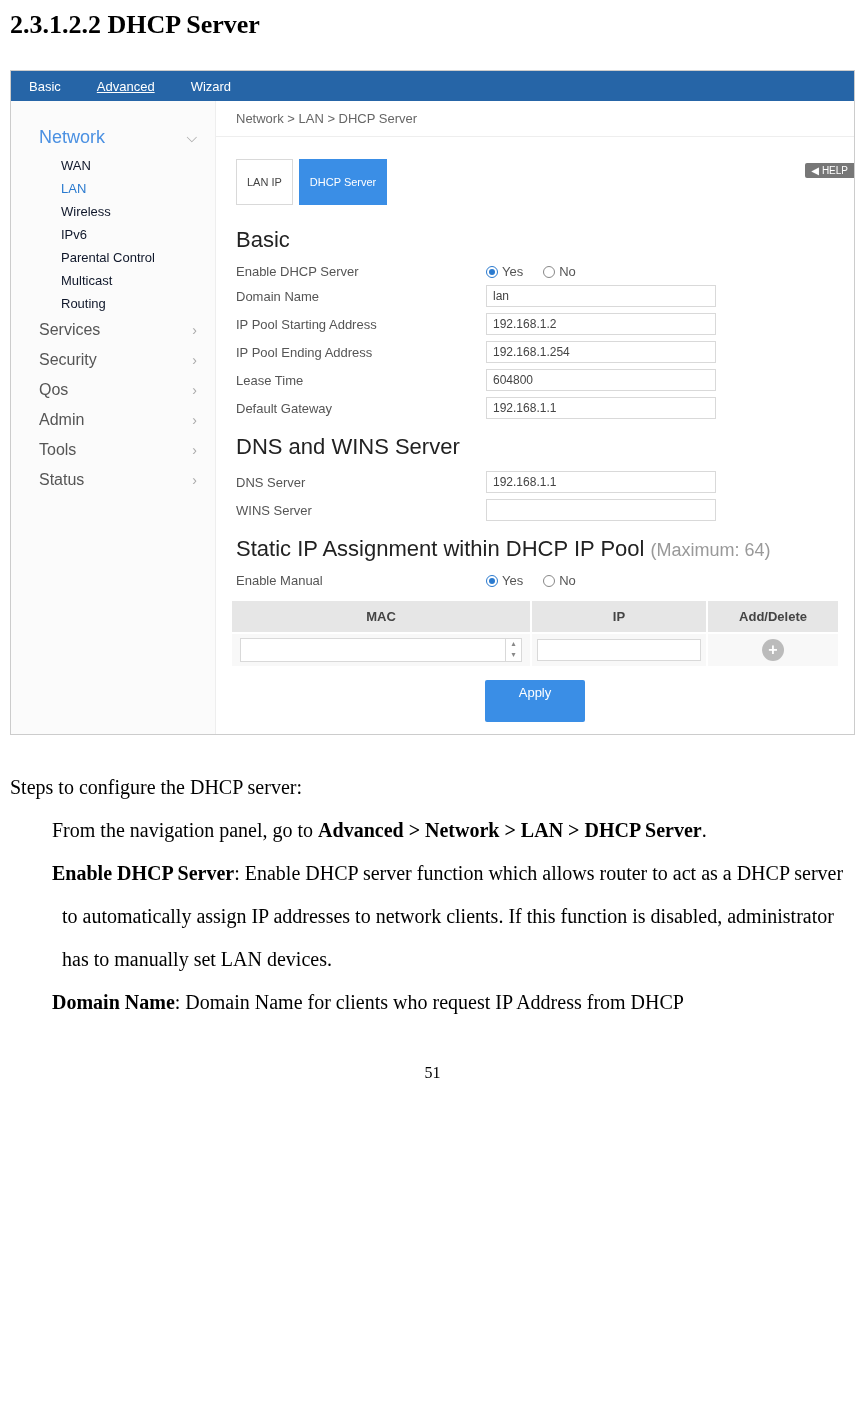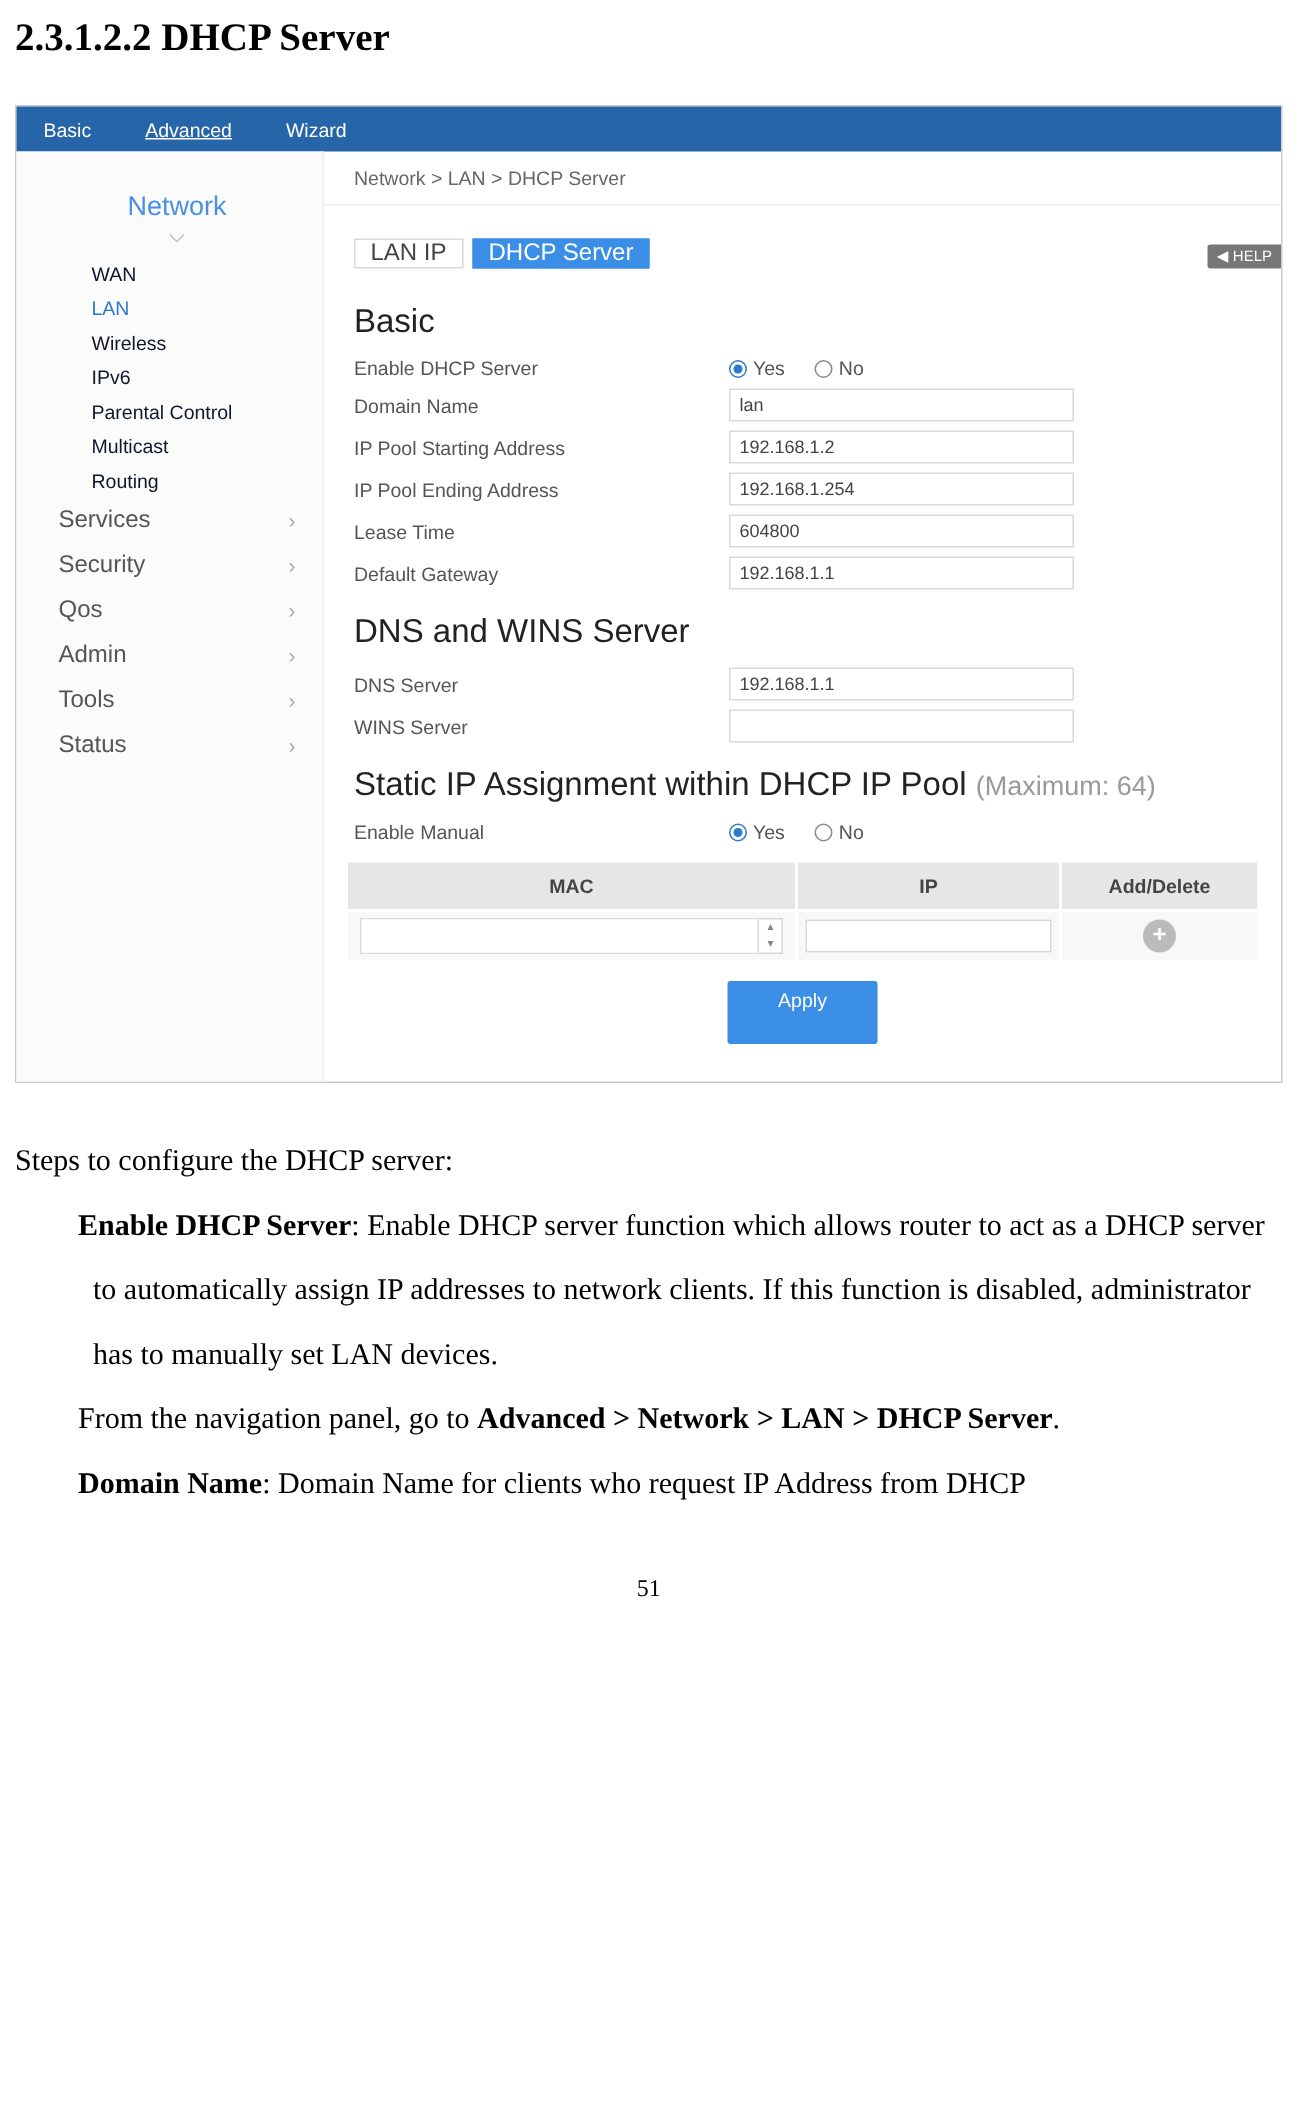--- a/index.html
+++ b/index.html
@@ -73,21 +73,20 @@
     display: flex;
     justify-content: space-between;
     align-items: center;
     padding: 6px 18px 6px 28px;
     font-size: 16px;
     color: var(--text-mid);
   }
   .sb-section-head.first {
     color: var(--sidebar-blue);
     font-size: 18px;
-    flex-direction: column;
   }
   .sb-chevron {
     color: #aaa;
     font-size: 14px;
   }
   .sb-sub {
     padding: 4px 0 4px 50px;
     font-size: 13px;
     color: #0f172a;
   }
@@ -103,22 +102,22 @@
     color: #666;
     border-bottom: 1px solid #eee;
   }
   .lan-tabs {
     display: flex;
     gap: 6px;
     padding: 22px 20px 10px 20px;
     align-items: center;
   }
   .lan-tab {
-    padding: 0 10px;
-    font-size: 16px;
+    padding: 16px 10px;
+    font-size: 11px;
     border: 1px solid var(--border-light);
     color: #444;
     background: #fff;
   }
   .lan-tab.active {
     background: var(--blue-tab-active);
     color: #fff;
     border-color: var(--blue-tab-active);
   }
   .help-chip {
@@ -415,24 +414,24 @@
 
         <div class="apply-btn">Apply</div>
       </div>
     </div>
   </div>
 
   <div class="doc-para">Steps to configure the DHCP server:</div>
 
   <div class="doc-list">
     <div class="indent-hang">
-      <span class="num">2.</span><b>Enable DHCP Server</b><span>: Enable DHCP server function which allows router to act as a DHCP server to automatically assign IP addresses to network clients. If this function is disabled, administrator has to manually set LAN devices.</span>
+      <span class="num">1.</span><span>From the navigation panel, go to </span><b>Advanced &gt; Network &gt; LAN &gt; DHCP Server</b><span>.</span>
     </div>
     <div class="indent-hang">
-      <span class="num">1.</span><span>From the navigation panel, go to </span><b>Advanced &gt; Network &gt; LAN &gt; DHCP Server</b><span>.</span>
+      <span class="num">2.</span><b>Enable DHCP Server</b><span>: Enable DHCP server function which allows router to act as a DHCP server to automatically assign IP addresses to network clients. If this function is disabled, administrator has to manually set LAN devices.</span>
     </div>
     <div class="indent-hang">
       <span class="num">3.</span><b>Domain Name</b><span>: Domain Name for clients who request IP Address from DHCP</span>
     </div>
   </div>
 
   <div class="page-num">51</div>
 </div>
 
 </body></html>

